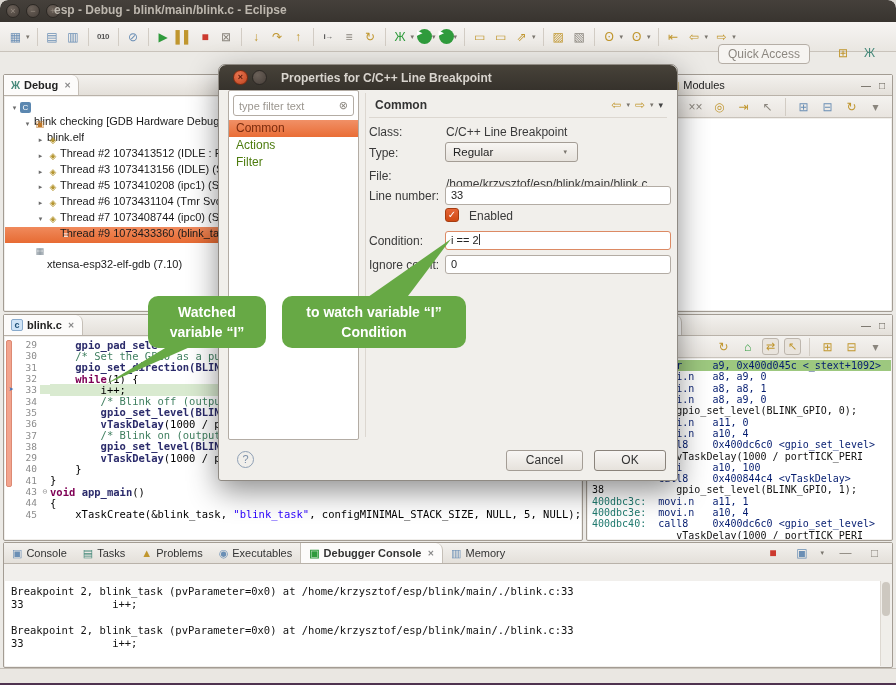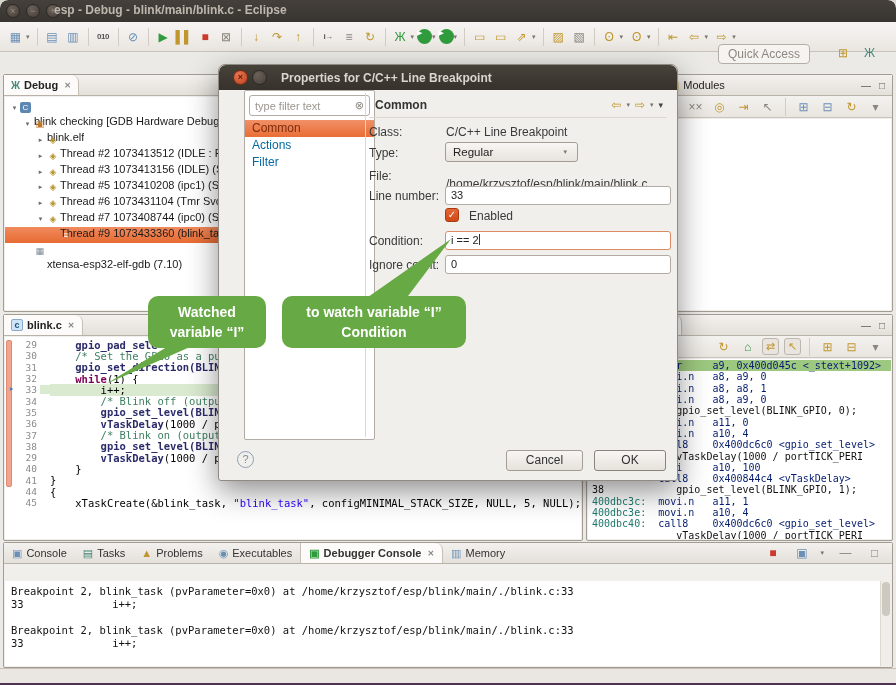--- a/index.html
+++ b/index.html
@@ -113,24 +113,24 @@
             border-radius:7px 7px 3px 3px; box-shadow:0 10px 30px rgba(0,0,0,.45);
             background:#f1efeb; border:1px solid #8f8a83; }
   .dlg-title { height:25px; background:linear-gradient(#474239,#36322c); border-radius:7px 7px 0 0;
                display:flex; align-items:center; color:#d9d5cf; font-weight:bold; font-size:12px; }
   .dc { width:15px; height:15px; border-radius:50%; margin-left:9px; font-size:9px; text-align:center;
         line-height:13px; flex:none; }
   .dc-close { background:radial-gradient(circle at 35% 30%, #ea7550, #bc431f); border:1px solid #7e2b10; color:#57190a; }
   .dc-other { background:radial-gradient(circle at 35% 30%, #6b6159, #473f39); border:1px solid #2c2824; color:#958b80; }
   .dlg-title span { margin-left:14px; }
   .dnav-panel { position:absolute; left:9px; top:25px; width:131px; height:350px; background:#fff;
-                border:1px solid #b3aca4; border-radius:2px;margin-left:16px; }
+                border:1px solid #b3aca4; border-radius:2px; }
   .fin { margin:4px; height:21px; border:1px solid #b3aca4; border-radius:3px; background:#fff; font-size:11px;
          color:#9b968f; display:flex; align-items:center; padding:0 5px; justify-content:space-between; }
-  .dnav-item { height:17px; line-height:17px; padding-left:7px; font-size:12px; color:#0369a1; }
+  .dnav-item { height:17px; line-height:17px; padding-left:7px; font-size:12px; color:#4d7c0f; }
   .dnav-item.sel { background:linear-gradient(#f19066,#e96d36); color:#7c2c0e; }
   .dsep-v { position:absolute; left:146px; top:28px; height:344px; width:1px; background:#dcd7d0; }
   .dhead { position:absolute; left:156px; top:33px; font-size:12px; font-weight:bold; color:#333; }
   .dhnav { position:absolute; right:14px; top:33px; display:flex; gap:5px; align-items:center;
            color:#c0962e; font-size:12px; }
   .dhnav .tb-caret { margin:0; }
   .dsep-h { position:absolute; left:150px; right:10px; top:52px; height:1px; background:#dcd7d0; }
   .flabel { position:absolute; left:150px; font-size:12px; color:#3a3a3a; }
   .fvalue { position:absolute; left:227px; font-size:12px; color:#3a3a3a; }
   .finput { position:absolute; left:226px; width:226px; height:19px; border:1px solid #b3aca4; border-radius:3px;
@@ -294,20 +294,21 @@
           <div class="code-row"><span class="gut-bp"> </span><span class="gut-num">32</span><span class="gut-fold"> </span><span class="code-text"><span class="sg-pl">    </span><span class="sg-kw">while</span><span class="sg-pl">(1) {</span></span></div>
           <div class="code-row hl"><span class="gut-bp">➤</span><span class="gut-num">33</span><span class="gut-fold"> </span><span class="code-text"><span class="sg-pl">        i++;</span></span></div>
           <div class="code-row"><span class="gut-bp"> </span><span class="gut-num">34</span><span class="gut-fold"> </span><span class="code-text"><span class="sg-pl">        </span><span class="sg-cm">/* Blink off (output l</span></span></div>
           <div class="code-row"><span class="gut-bp"> </span><span class="gut-num">35</span><span class="gut-fold"> </span><span class="code-text"><span class="sg-pl">        </span><span class="sg-fn">gpio_set_level(BLINK_G</span></span></div>
           <div class="code-row"><span class="gut-bp"> </span><span class="gut-num">36</span><span class="gut-fold"> </span><span class="code-text"><span class="sg-pl">        </span><span class="sg-fn">vTaskDelay</span><span class="sg-pl">(1000 / portT</span></span></div>
           <div class="code-row"><span class="gut-bp"> </span><span class="gut-num">37</span><span class="gut-fold"> </span><span class="code-text"><span class="sg-pl">        </span><span class="sg-cm">/* Blink on (output hi</span></span></div>
           <div class="code-row"><span class="gut-bp"> </span><span class="gut-num">38</span><span class="gut-fold"> </span><span class="code-text"><span class="sg-pl">        </span><span class="sg-fn">gpio_set_level(BLINK_G</span></span></div>
           <div class="code-row"><span class="gut-bp"> </span><span class="gut-num">29</span><span class="gut-fold"> </span><span class="code-text"><span class="sg-pl">        </span><span class="sg-fn">vTaskDelay</span><span class="sg-pl">(1000 / portT</span></span></div>
           <div class="code-row"><span class="gut-bp"> </span><span class="gut-num">40</span><span class="gut-fold"> </span><span class="code-text"><span class="sg-pl">    }</span></span></div>
           <div class="code-row"><span class="gut-bp"> </span><span class="gut-num">41</span><span class="gut-fold"> </span><span class="code-text"><span class="sg-pl">}</span></span></div>
+          <div class="code-row"><span class="gut-bp"> </span><span class="gut-num">43</span><span class="gut-fold">⊖</span><span class="code-text"><span class="sg-kw">void</span><span class="sg-pl"> </span><span class="sg-fn">app_main</span><span class="sg-pl">()</span></span></div>
           <div class="code-row"><span class="gut-bp"> </span><span class="gut-num">44</span><span class="gut-fold"> </span><span class="code-text"><span class="sg-pl">{</span></span></div>
           <div class="code-row"><span class="gut-bp"> </span><span class="gut-num">45</span><span class="gut-fold"> </span><span class="code-text"><span class="sg-pl">    xTaskCreate(&amp;blink_task, </span><span class="sg-str">"blink_task"</span><span class="sg-pl">, configMINIMAL_STACK_SIZE, NULL, 5, NULL);</span></span></div>
         </div>
     </div>
   </div>
 
   <div class="panel disasm-panel">
     <div class="tabrow">
       <span class="tab bold">
         <span>Disassembly</span>

